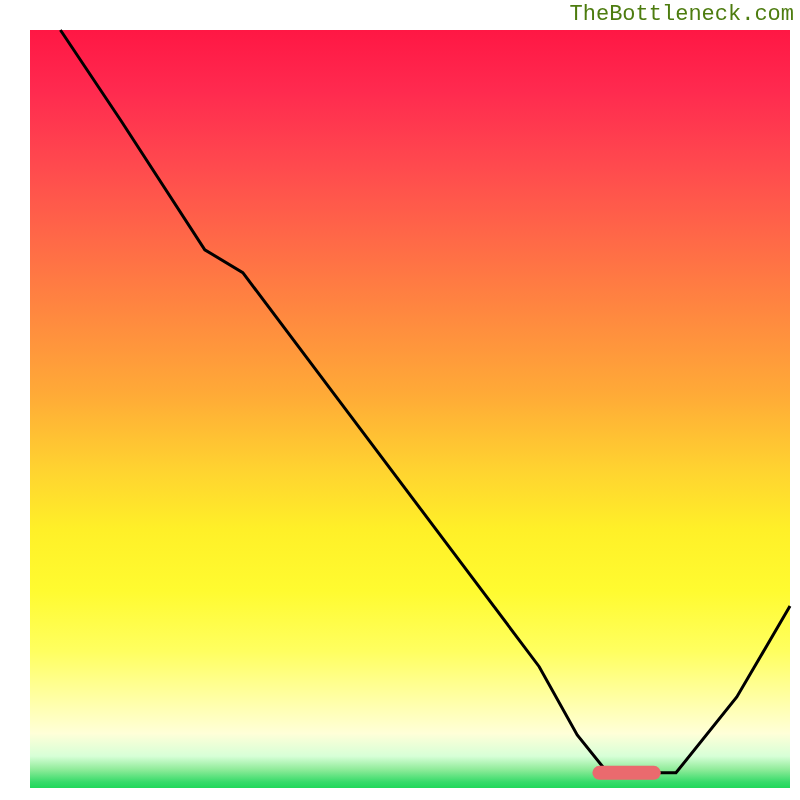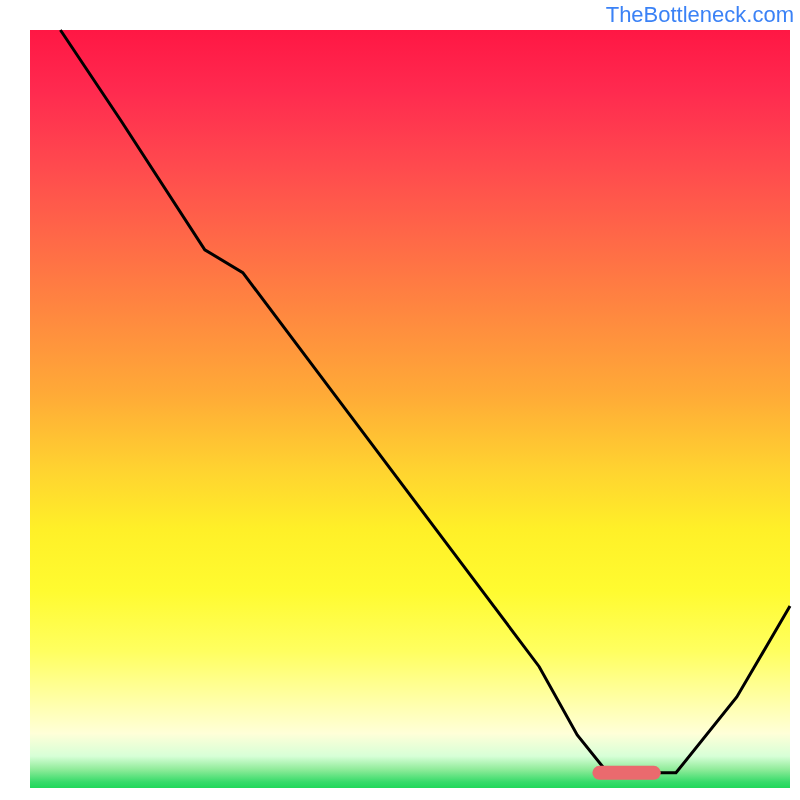--- a/index.html
+++ b/index.html
@@ -18,23 +18,23 @@
   svg.bg {
     position: absolute;
     left: 0; top: 0;
     width: 800px;
     height: 800px;
   }
   .watermark {
     position: absolute;
     top: 2px;
     right: 6px;
-    color: #3b82f6;
+    color: #4d7c0f;
     font-size: 22px;
-    font-family: Liberation Sans, sans-serif;
+    font-family: Liberation Mono, monospace;
     z-index: 20;
   }
 </style>
 </head>
 <body>
 
 <div class="stage">
   <div class="watermark">TheBottleneck.com</div>
   <svg class="bg" viewBox="0 0 800 800" preserveAspectRatio="none">
     <defs>

